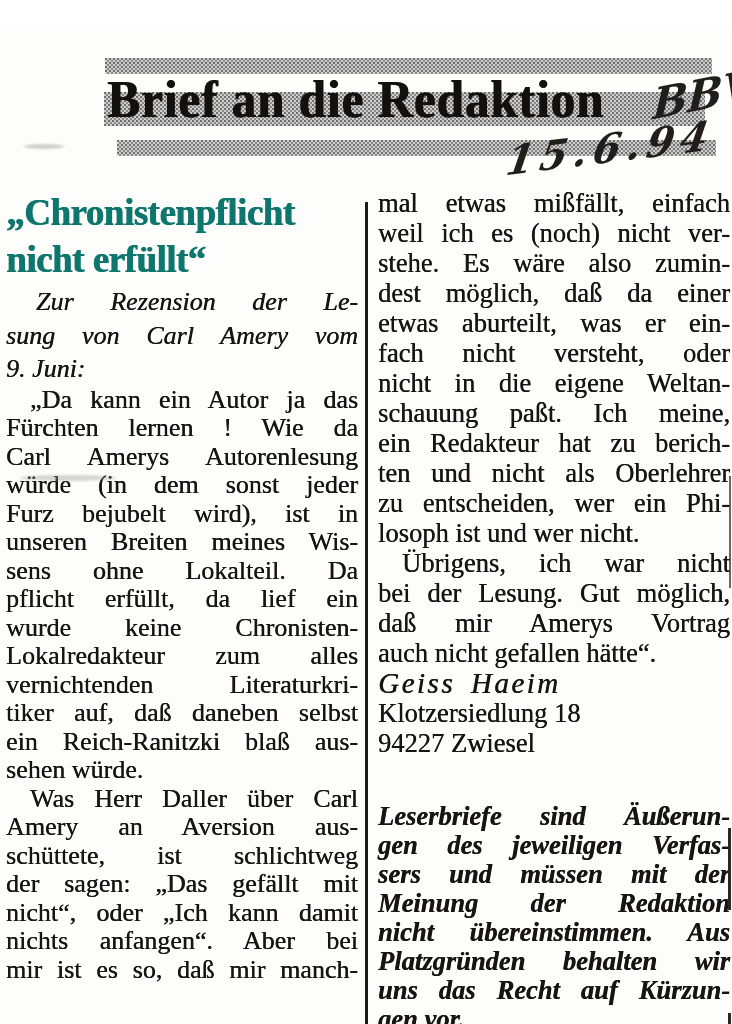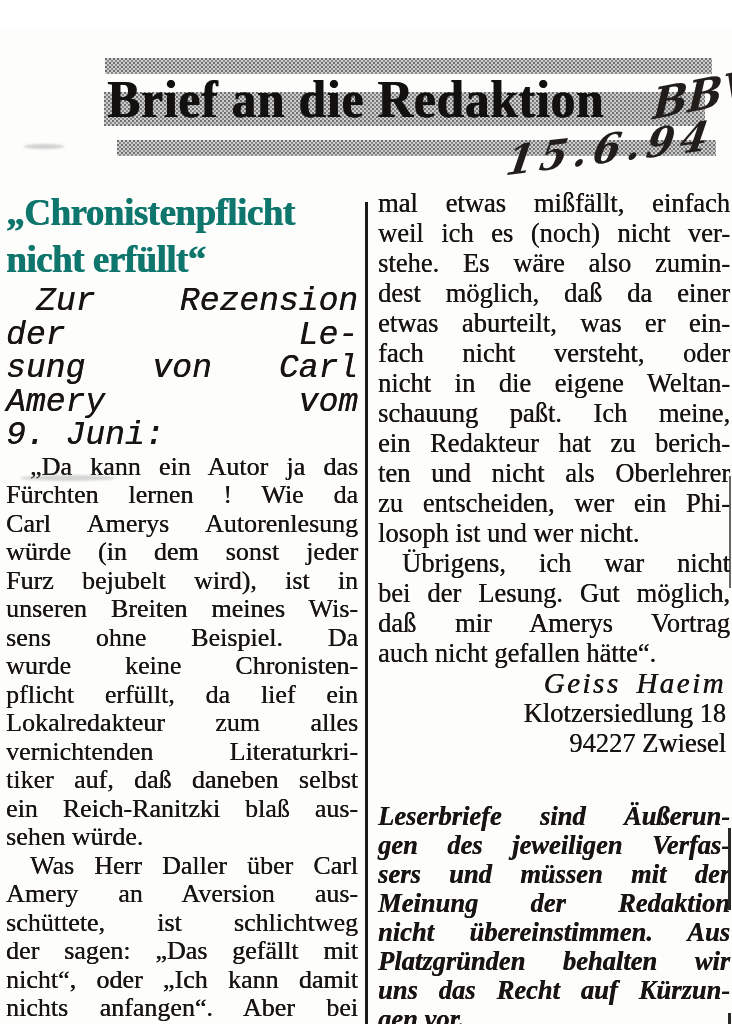--- a/index.html
+++ b/index.html
@@ -32,21 +32,21 @@
   .tl{text-align:justify;text-align-last:justify;white-space:normal;
       text-shadow:0.35px 0 0 currentColor;}
   .tl.end{text-align:left;text-align-last:auto;}
   .indent .tl:first-child{text-indent:24px;}
   .lede{font-style:italic;}
   .lede .tl:first-child{text-indent:30px;}
   .col-head{font-size:37px;line-height:43px;font-weight:700;letter-spacing:-0.5px;
     color:#0f766e;text-shadow:0.8px 0 0 currentColor;margin-bottom:4px;}
 
   
-  .signature{text-align:right;padding-right:4px;}
+  .signature{text-align:left;padding-right:4px;}
   .sig-name{font-style:italic;font-size:29px;letter-spacing:2.5px;word-spacing:6px;
     text-shadow:0.5px 0 0 currentColor;}
   .sig-line{text-shadow:0.35px 0 0 currentColor;}
 
   
   .disclaimer{margin-top:44px;font-style:italic;font-weight:700;line-height:29px;}
 
   
   .v-divider{position:absolute;left:365px;top:174px;width:2.5px;height:828px;background:#1c1a19;}
   .edge-seg{position:absolute;background:#2a2826;}
@@ -68,35 +68,35 @@
     <div class="bar bar-mid halftone"></div>
     <div class="bar bar-bot halftone"></div>
     <div class="masthead">Brief an die Redaktion</div>
     <div class="hand hand-bbv">BBV</div>
     <div class="hand hand-date">15.6.94</div>
   </div>
 
   <div class="col col-left">
     <div class="col-head">„Chronistenpflicht</div>
     <div class="col-head">nicht erfüllt“</div>
-    <div class="lede" style="line-height:33.5px;font-size:33px;font-family:Liberation Mono, monospace;">
+    <div class="lede" style="line-height:33.5px;font-size:26px;">
         <div class="tl">Zur Rezension der Le-</div>
         <div class="tl">sung von Carl Amery vom</div>
         <div class="tl end">9. Juni:</div>
       </div>
     <div class="indent">
         <div class="tl">„Da kann ein Autor ja das</div>
         <div class="tl">Fürchten lernen ! Wie da</div>
         <div class="tl">Carl Amerys Autorenlesung</div>
         <div class="tl">würde (in dem sonst jeder</div>
         <div class="tl">Furz bejubelt wird), ist in</div>
         <div class="tl">unseren Breiten meines Wis-</div>
-        <div class="tl">sens ohne Beispiel. Da</div>
+        <div class="tl">sens ohne Lokalteil. Da</div>
+        <div class="tl">pflicht erfüllt, da lief ein</div>
         <div class="tl">wurde keine Chronisten-</div>
-        <div class="tl">pflicht erfüllt, da lief ein</div>
         <div class="tl">Lokalredakteur zum alles</div>
         <div class="tl">vernichtenden Literaturkri-</div>
         <div class="tl">tiker auf, daß daneben selbst</div>
         <div class="tl">ein Reich-Ranitzki blaß aus-</div>
         <div class="tl end">sehen würde.</div>
       </div>
     <div class="indent">
         <div class="tl">Was Herr Daller über Carl</div>
         <div class="tl">Amery an Aversion aus-</div>
         <div class="tl">schüttete, ist schlichtweg</div>

